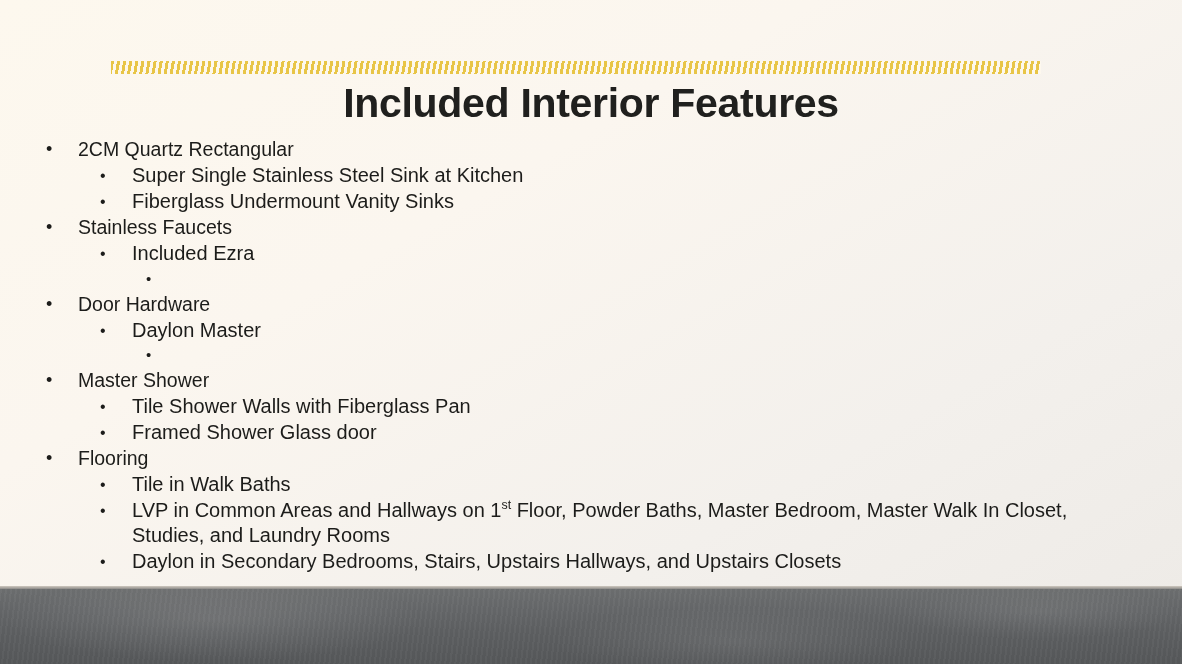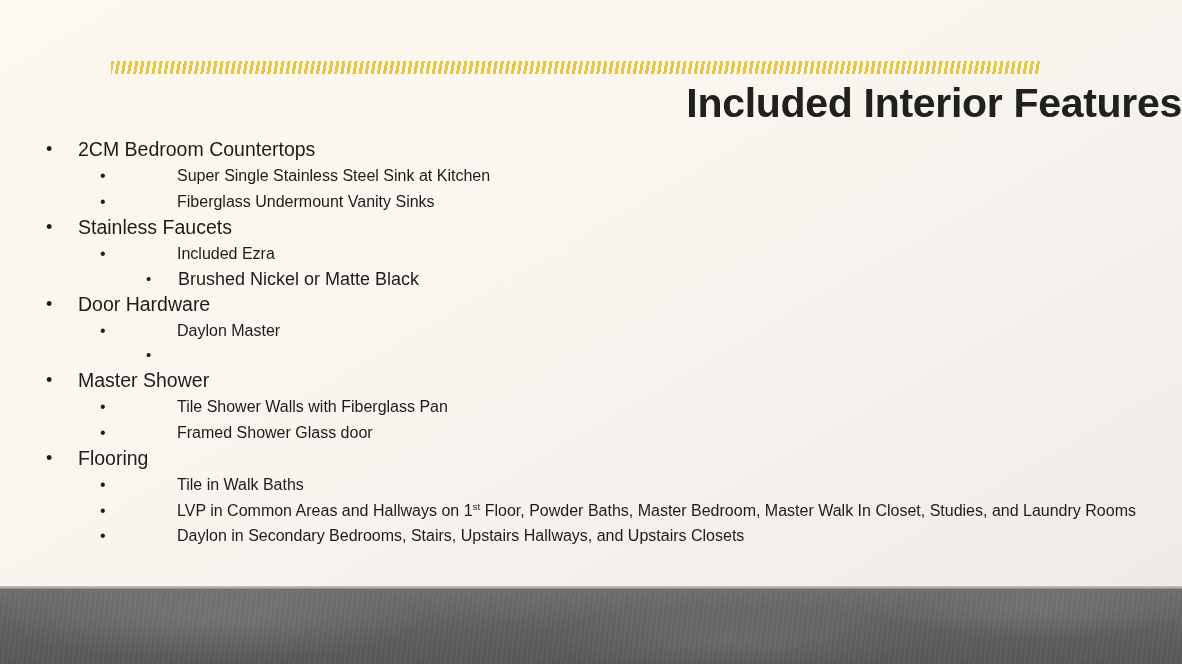--- a/index.html
+++ b/index.html
@@ -64,21 +64,21 @@
       #e8c547 0px, #e8c547 3px,
       #fdf8ee 3px, #fdf8ee 6px
     );
   }
 
   .slide-title {
     position: absolute;
     left: 0;
     top: 80px;
     width: 1182px;
-    text-align: right;
+    text-align: center;
     font-size: 41px;
     font-weight: bold;
     letter-spacing: -0.3px;
     color: #20201e;
     font-family: "Liberation Sans", sans-serif;
   }
 
   .body-block {
     position: absolute;
     left: 34px;
@@ -126,23 +126,22 @@
   }
 
   
   .l2 > .row { padding-left: 66px; }
   .l2 > .row > .bullet {
     width: 32px;
     font-size: 16px;
     line-height: 25px;
   }
   .l2 > .row > .txt {
-    font-size: 16px;
+    font-size: 20px;
     line-height: 25.5px;
-    margin-left: 45px;
   }
 
   
   .l3 > .row { padding-left: 112px; }
   .l3 > .row > .bullet {
     width: 32px;
     font-size: 15px;
     line-height: 24px;
   }
   .l3 > .row > .txt {
@@ -163,21 +162,21 @@
 
   <div class="title-rule"></div>
 
   <div class="slide-title">Included Interior Features</div>
 
   <div class="body-block">
     <ul class="lvl" id="content-list">
         <li class="item l1">
           <div class="row">
             <span class="bullet">•</span>
-            <span class="txt">2CM Bedroom Countertops</span>
+            <span class="txt">2CM Quartz Rectangular</span>
           </div>
         </li>
         <li class="item l2">
           <div class="row">
             <span class="bullet">•</span>
             <span class="txt">Super Single Stainless Steel Sink at Kitchen</span>
           </div>
         </li>
         <li class="item l2">
           <div class="row">
@@ -193,21 +192,20 @@
         </li>
         <li class="item l2">
           <div class="row">
             <span class="bullet">•</span>
             <span class="txt">Included Ezra</span>
           </div>
         </li>
         <li class="item l3">
           <div class="row">
             <span class="bullet">•</span>
-            <span class="txt">Brushed Nickel or Matte Black</span>
           </div>
         </li>
         <li class="item l1">
           <div class="row">
             <span class="bullet">•</span>
             <span class="txt">Door Hardware</span>
           </div>
         </li>
         <li class="item l2">
           <div class="row">

